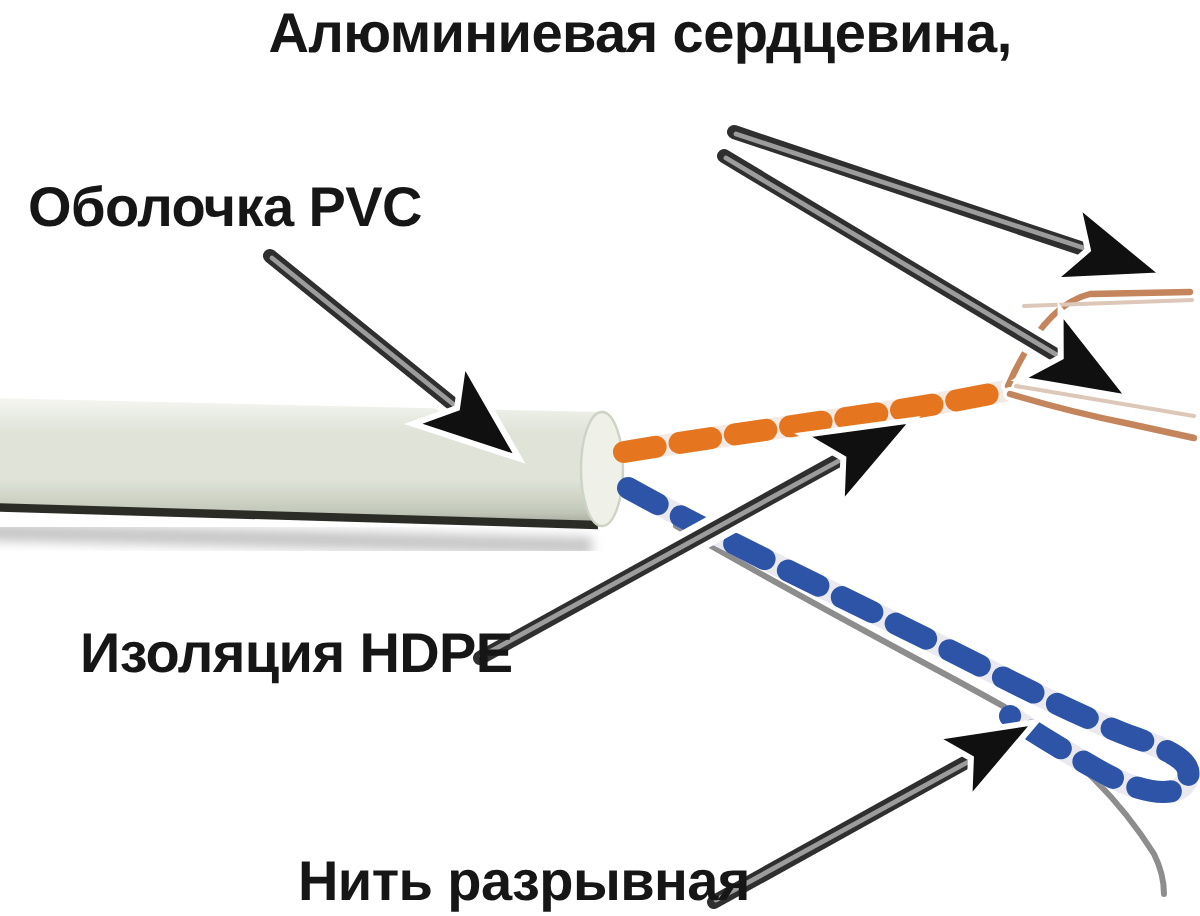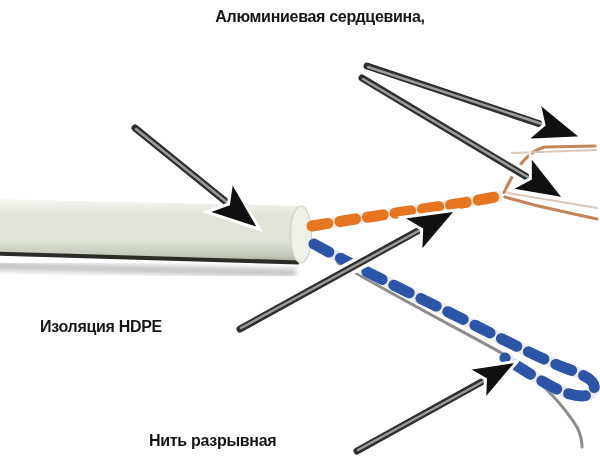--- a/index.html
+++ b/index.html
@@ -4,21 +4,21 @@
 <style>
   html,body{margin:0;padding:0;background:#fff;}
   .stage{
     position:relative;width:600px;height:458px;overflow:hidden;
     background:var(--background,#fff);
     font-family:"Liberation Sans", sans-serif;
   }
   .stage svg{position:absolute;left:0;top:0;}
   .lbl{
     position:absolute;color:var(--label-text,#161616);
-    font-weight:bold;font-size:16px;line-height:27px;white-space:nowrap;
+    font-weight:bold;font-size:28px;line-height:27px;white-space:nowrap;
     letter-spacing:-0.3px;
   }
   .title{left:95px;top:3px;width:450px;text-align:center;}
   .lbl-pvc{left:14px;top:90px;}
   .lbl-hdpe{left:40px;top:313px;text-align:center;}
   .lbl-rip{left:149px;top:427px;text-align:center;}
 
   
   .a-case{stroke:var(--arrow-outline,#fff);stroke-width:14;stroke-linecap:round;fill:none;}
   .a-core{stroke:var(--arrow-core,#2a2a2a);stroke-width:7;stroke-linecap:round;fill:none;}
@@ -127,16 +127,17 @@
       <line class="a-sheen" x1="358" y1="450" x2="484" y2="381"></line>
       <g transform="translate(516,362) rotate(-29.2)">
           <path class="a-head" d="M2,0 L-46,18 L-35,0 L-46,-18 Z"></path>
         </g>
     </g>
   </svg>
 
   <div class="lbl title">
     <div>Алюминиевая сердцевина,</div>
   </div>
+  <div class="lbl lbl-pvc">Оболочка PVC</div>
   <div class="lbl lbl-hdpe">Изоляция HDPE</div>
   <div class="lbl lbl-rip">Нить разрывная</div>
 
 </div>
 
 </body></html>

